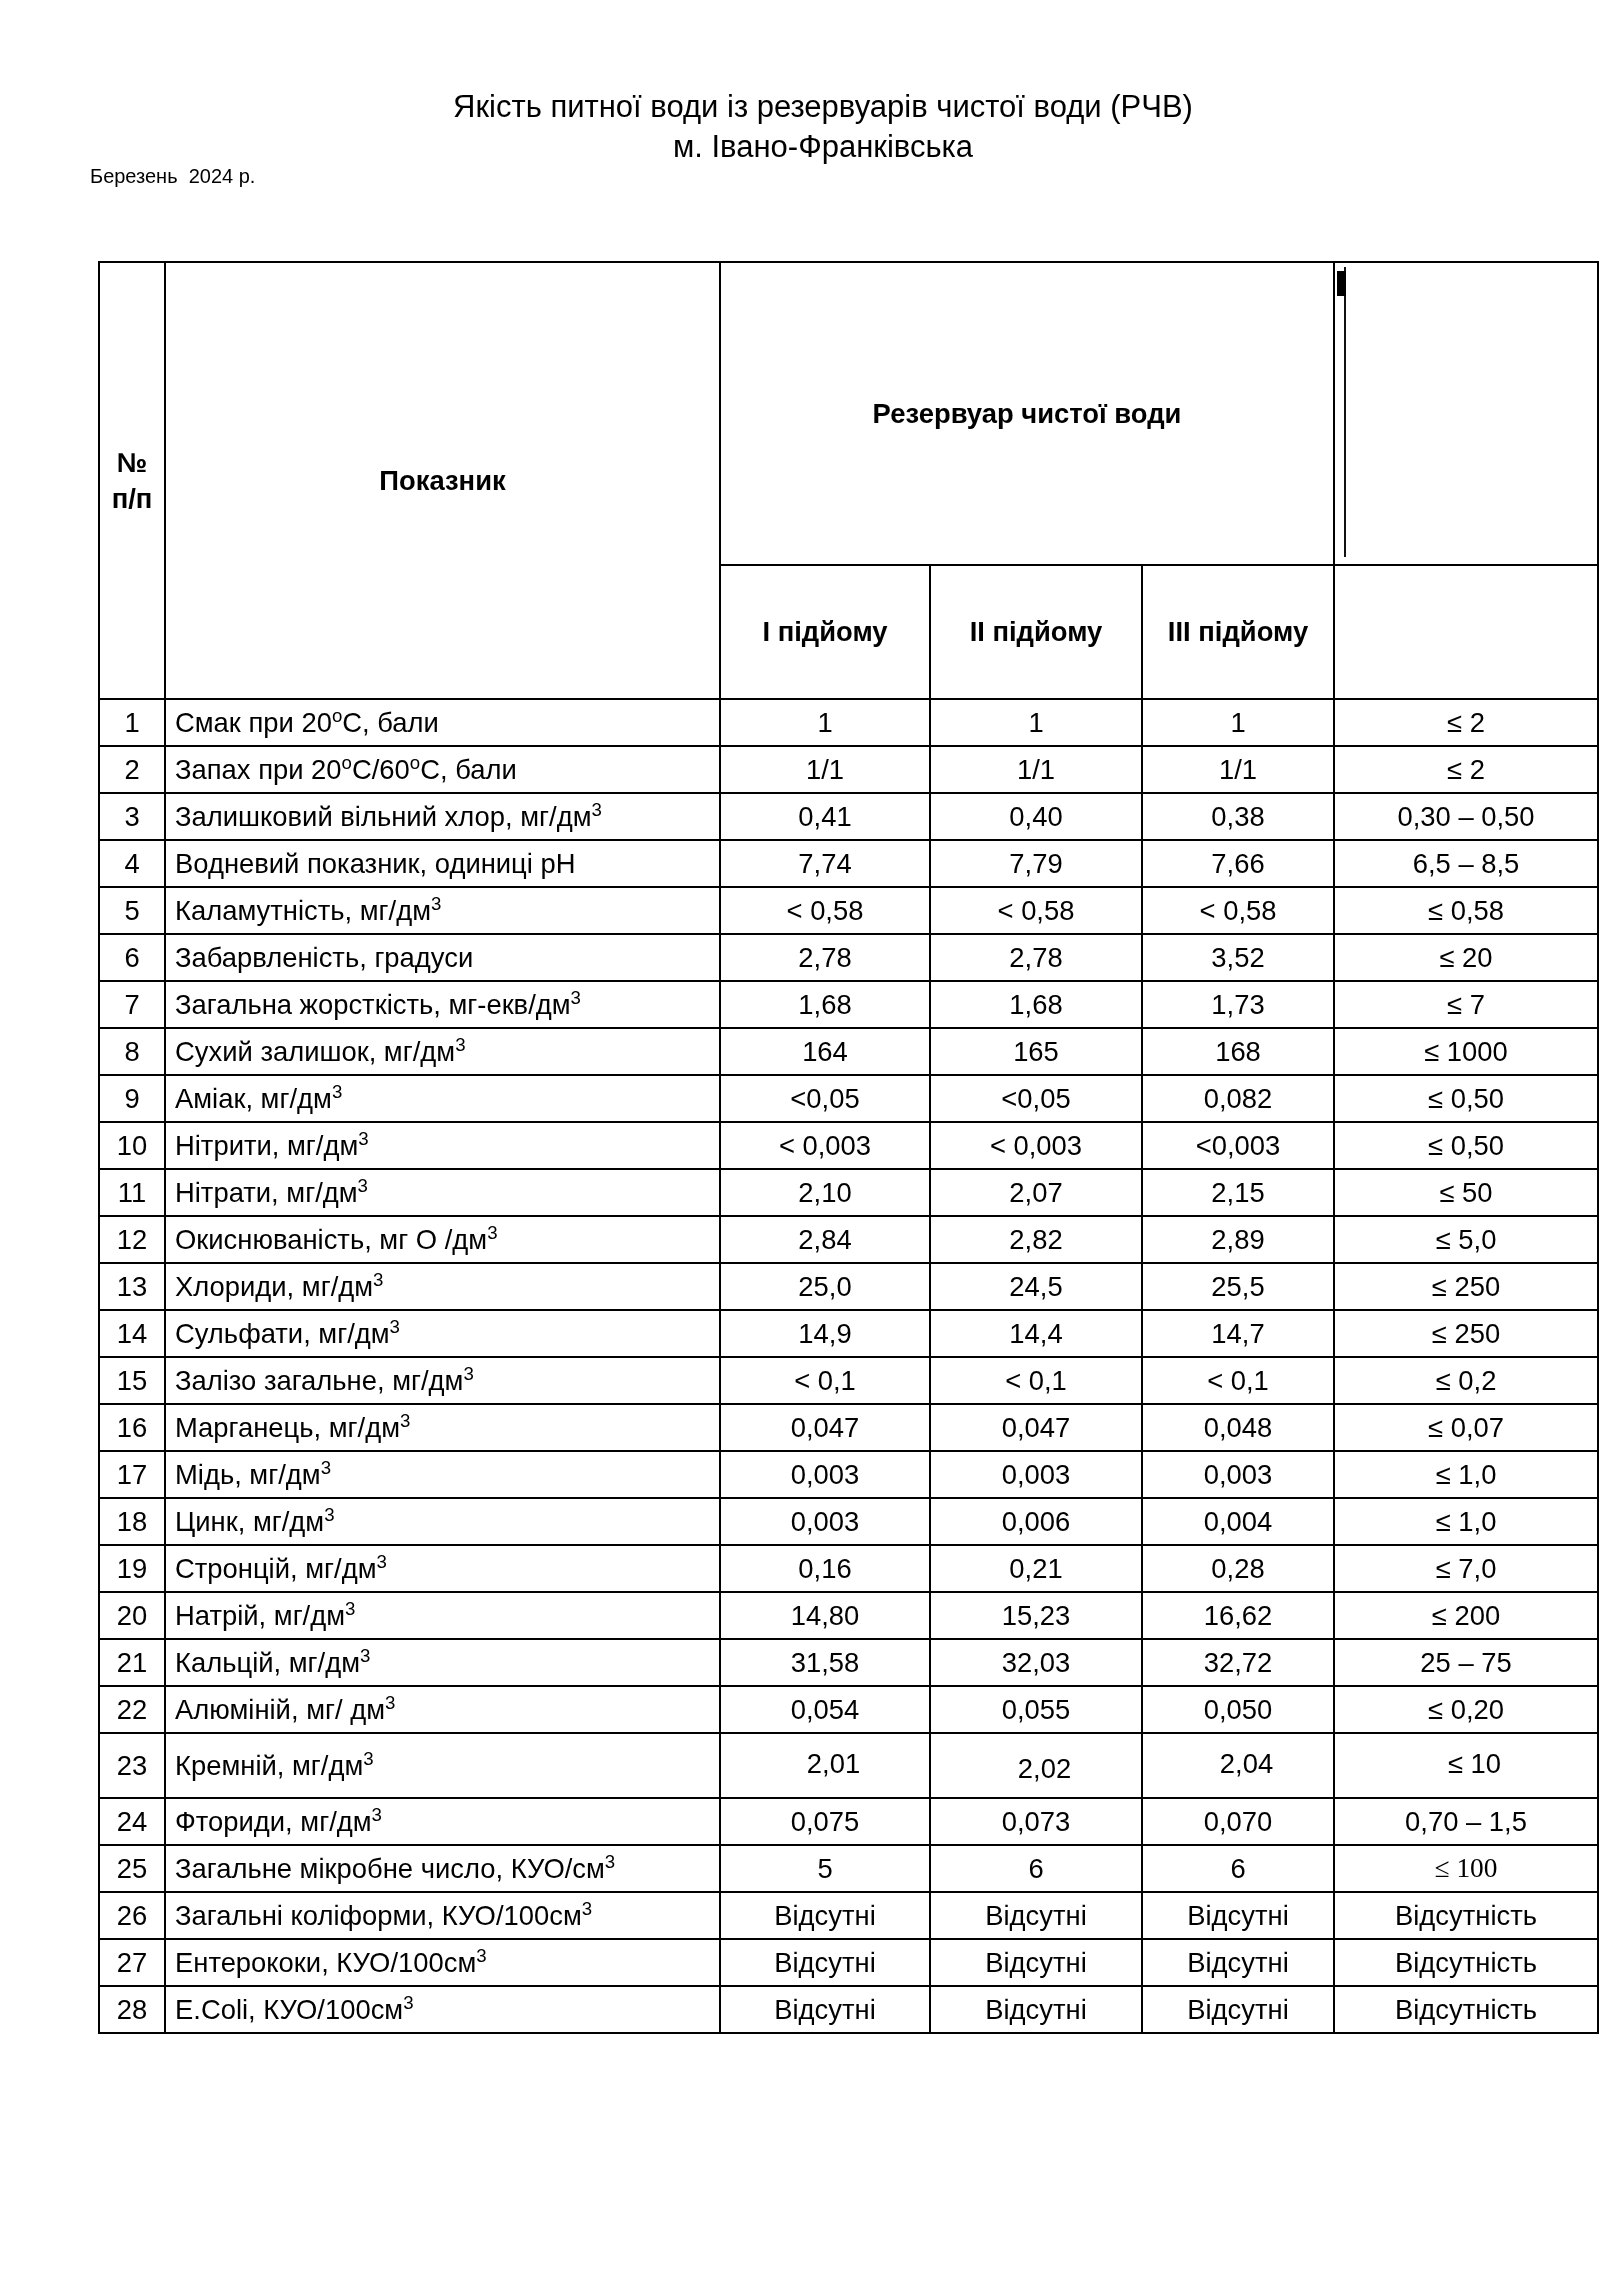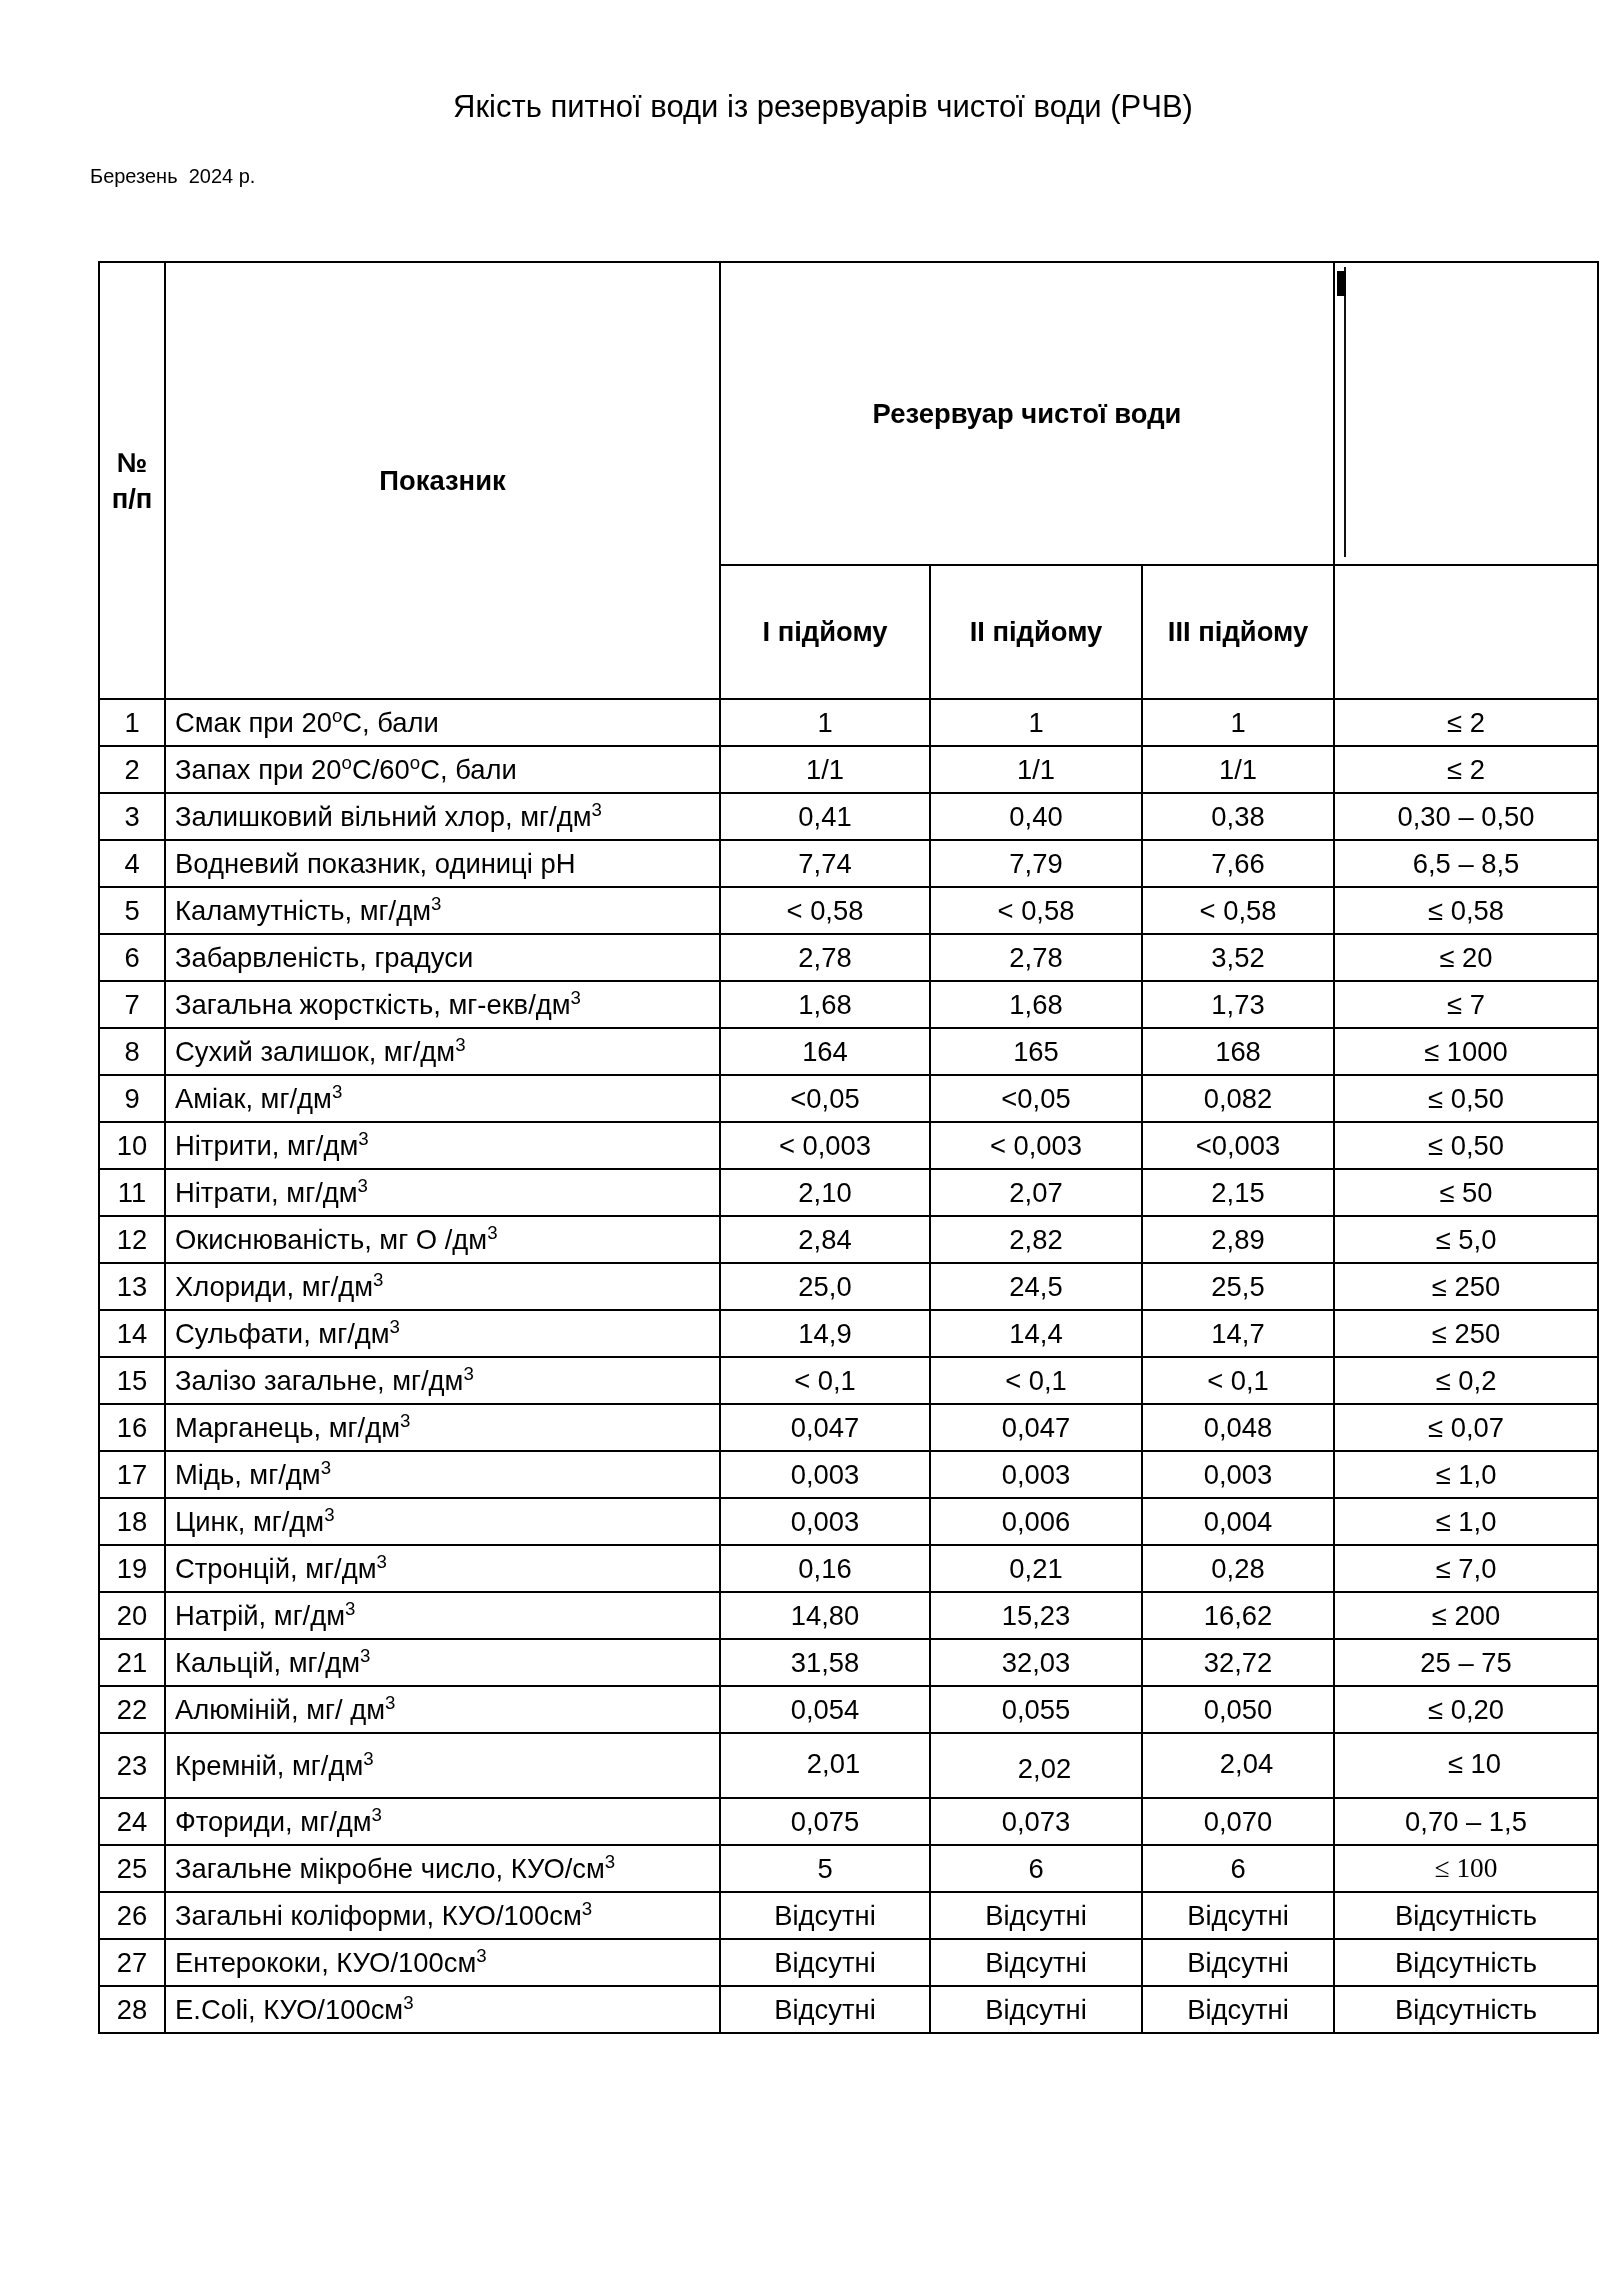--- a/index.html
+++ b/index.html
@@ -33,20 +33,21 @@
   sup{font-size:68%;line-height:0;}
   .numhdr div{line-height:36px;}
   .artifact-line{position:absolute;left:1344px;top:267px;width:2px;height:290px;background:#111;}
   .artifact-mark{position:absolute;left:1337px;top:271px;width:8.8px;height:24.5px;background:#000;}
 </style>
 </head>
 <body>
 
 <div class="titles">
   <div>Якість питної води із резервуарів чистої води (РЧВ)</div>
+  <div>м. Івано-Франківська</div>
 </div>
 <div class="period">Березень  2024 р.</div>
 
 <table class="wq">
   <colgroup>
     <col style="width:66px">
       <col style="width:555px">
       <col style="width:210px">
     <col style="width:212px">
       <col style="width:192px">

